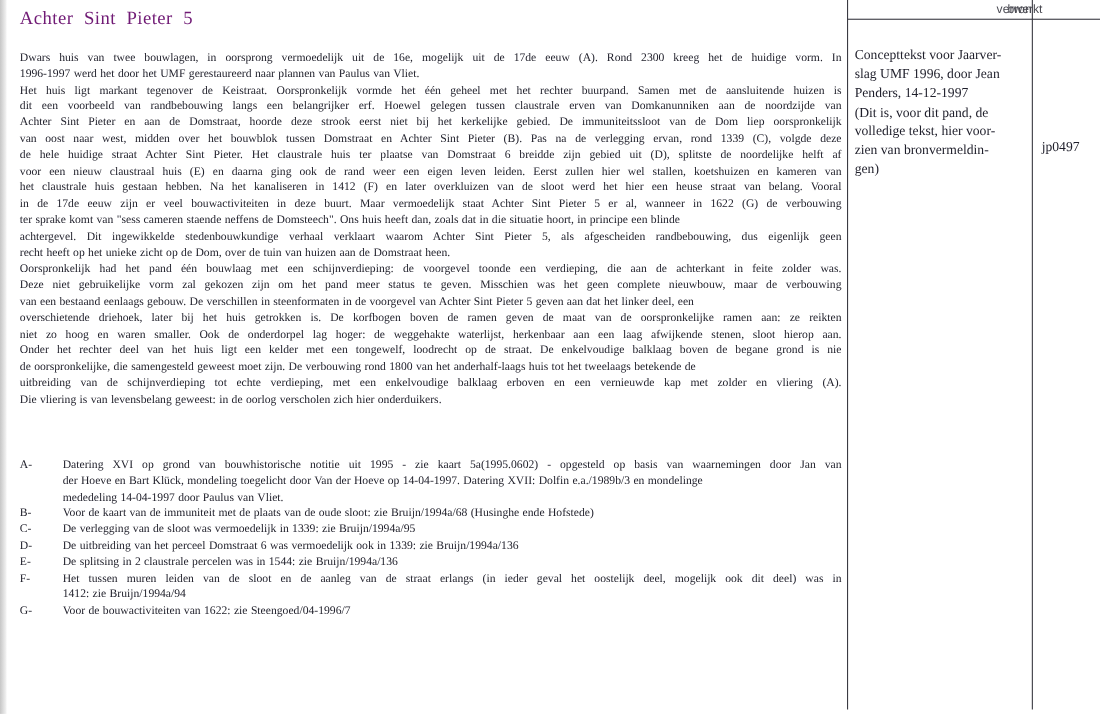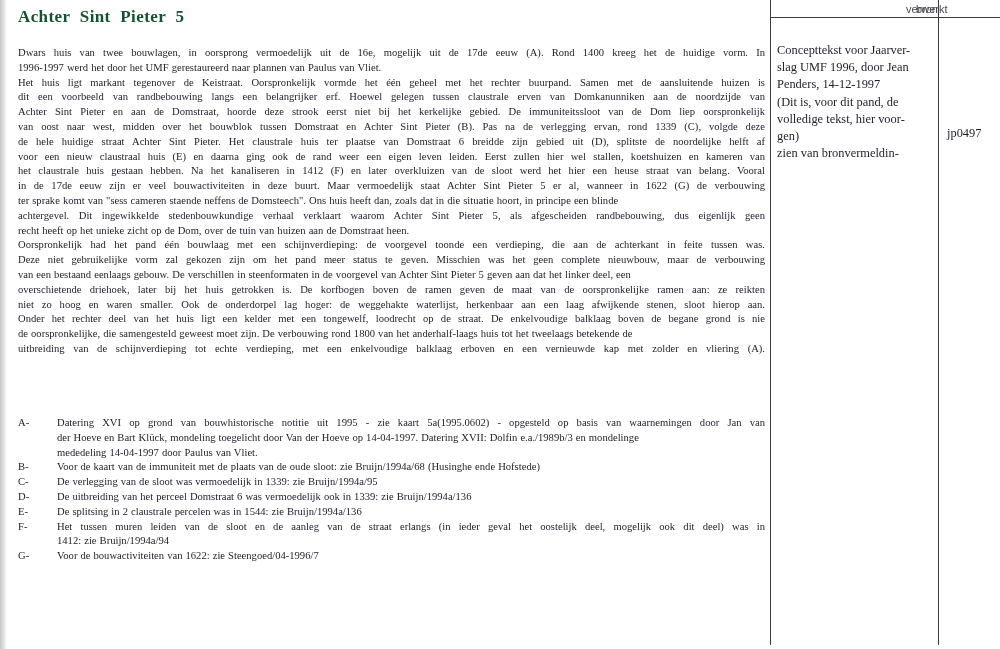--- a/index.html
+++ b/index.html
@@ -10,23 +10,23 @@
     color:#23232e;
     position:relative;
     overflow:hidden;
   }
   .scan-edge {
     position:absolute; left:0; top:0; width:6px; height:649px;
     background:linear-gradient(90deg,#c6c6c6,#f5f5f5);
   }
   .title {
     position:absolute; left:18px; top:7px;
-    font-size:17px; font-weight:bold;
+    font-size:17px; font-weight:normal;
     word-spacing:5px; letter-spacing:0.4px;
-    color:#14532d;
+    color:#701a75;
     text-align:center;
   }
   .body-block { position:absolute; left:18px; top:46px; width:747px; }
   .fns-block  { position:absolute; left:18px; top:416px; width:747px; }
   .bl {
     font-size:10.6px; line-height:14.8px; height:14.8px;
     white-space:normal; word-spacing:0.4px;
     text-align:justify; text-align-last:justify;
   }
   .bl.l { text-align:center; text-align-last:left; }
@@ -54,41 +54,42 @@
   }
 </style>
 </head>
 <body>
 
 <div class="scan-edge"></div>
 
 <div class="title">Achter Sint Pieter 5</div>
 
 <div class="body-block">
-  <div class="bl j">Dwars huis van twee bouwlagen, in oorsprong vermoedelijk uit de 16e, mogelijk uit de 17de eeuw (A). Rond 1400 kreeg het de huidige vorm. In</div>
+  <div class="bl j">Dwars huis van twee bouwlagen, in oorsprong vermoedelijk uit de 16e, mogelijk uit de 17de eeuw (A). Rond 2300 kreeg het de huidige vorm. In</div>
   <div class="bl l">1996-1997 werd het door het UMF gerestaureerd naar plannen van Paulus van Vliet.</div>
   <div class="bl j">Het huis ligt markant tegenover de Keistraat. Oorspronkelijk vormde het één geheel met het rechter buurpand. Samen met de aansluitende huizen is</div>
   <div class="bl j">dit een voorbeeld van randbebouwing langs een belangrijker erf. Hoewel gelegen tussen claustrale erven van Domkanunniken aan de noordzijde van</div>
   <div class="bl j">Achter Sint Pieter en aan de Domstraat, hoorde deze strook eerst niet bij het kerkelijke gebied. De immuniteitssloot van de Dom liep oorspronkelijk</div>
   <div class="bl j">van oost naar west, midden over het bouwblok tussen Domstraat en Achter Sint Pieter (B). Pas na de verlegging ervan, rond 1339 (C), volgde deze</div>
   <div class="bl j">de hele huidige straat Achter Sint Pieter. Het claustrale huis ter plaatse van Domstraat 6 breidde zijn gebied uit (D), splitste de noordelijke helft af</div>
   <div class="bl j">voor een nieuw claustraal huis (E) en daarna ging ook de rand weer een eigen leven leiden. Eerst zullen hier wel stallen, koetshuizen en kameren van</div>
   <div class="bl j">het claustrale huis gestaan hebben. Na het kanaliseren in 1412 (F) en later overkluizen van de sloot werd het hier een heuse straat van belang. Vooral</div>
   <div class="bl j">in de 17de eeuw zijn er veel bouwactiviteiten in deze buurt. Maar vermoedelijk staat Achter Sint Pieter 5 er al, wanneer in 1622 (G) de verbouwing</div>
   <div class="bl l">ter sprake komt van "sess cameren staende neffens de Domsteech". Ons huis heeft dan, zoals dat in die situatie hoort, in principe een blinde</div>
   <div class="bl j">achtergevel. Dit ingewikkelde stedenbouwkundige verhaal verklaart waarom Achter Sint Pieter 5, als afgescheiden randbebouwing, dus eigenlijk geen</div>
   <div class="bl l">recht heeft op het unieke zicht op de Dom, over de tuin van huizen aan de Domstraat heen.</div>
-  <div class="bl j">Oorspronkelijk had het pand één bouwlaag met een schijnverdieping: de voorgevel toonde een verdieping, die aan de achterkant in feite tussen was.</div>
+  <div class="bl j">Oorspronkelijk had het pand één bouwlaag met een schijnverdieping: de voorgevel toonde een verdieping, die aan de achterkant in feite zolder was.</div>
   <div class="bl j">Deze niet gebruikelijke vorm zal gekozen zijn om het pand meer status te geven. Misschien was het geen complete nieuwbouw, maar de verbouwing</div>
   <div class="bl l">van een bestaand eenlaags gebouw. De verschillen in steenformaten in de voorgevel van Achter Sint Pieter 5 geven aan dat het linker deel, een</div>
   <div class="bl j">overschietende driehoek, later bij het huis getrokken is. De korfbogen boven de ramen geven de maat van de oorspronkelijke ramen aan: ze reikten</div>
   <div class="bl j">niet zo hoog en waren smaller. Ook de onderdorpel lag hoger: de weggehakte waterlijst, herkenbaar aan een laag afwijkende stenen, sloot hierop aan.</div>
   <div class="bl j">Onder het rechter deel van het huis ligt een kelder met een tongewelf, loodrecht op de straat. De enkelvoudige balklaag boven de begane grond is nie</div>
   <div class="bl l">de oorspronkelijke, die samengesteld geweest moet zijn. De verbouwing rond 1800 van het anderhalf-laags huis tot het tweelaags betekende de</div>
   <div class="bl j">uitbreiding van de schijnverdieping tot echte verdieping, met een enkelvoudige balklaag erboven en een vernieuwde kap met zolder en vliering (A).</div>
+  <div class="bl l">Die vliering is van levensbelang geweest: in de oorlog verscholen zich hier onderduikers.</div>
 </div>
 
 <div class="fns-block">
   <div class="fn">
     <span class="fn-label">A-</span>
     <div class="fn-text">
       <div class="bl j">Datering XVI op grond van bouwhistorische notitie uit 1995 - zie kaart 5a(1995.0602) - opgesteld op basis van waarnemingen door Jan van</div>
       <div class="bl l">der Hoeve en Bart Klück, mondeling toegelicht door Van der Hoeve op 14-04-1997. Datering XVII: Dolfin e.a./1989b/3 en mondelinge</div>
       <div class="bl l">mededeling 14-04-1997 door Paulus van Vliet.</div>
     </div>
@@ -138,17 +139,17 @@
 
 <div class="col-head head-bron">bron</div>
 <div class="col-head head-verwerkt">verwerkt</div>
 
 <div class="bron-cell">
   <div>Concepttekst voor Jaarver-</div>
   <div>slag UMF 1996, door Jean</div>
   <div>Penders, 14-12-1997</div>
   <div>(Dit is, voor dit pand, de</div>
   <div>volledige tekst, hier voor-</div>
+  <div>zien van bronvermeldin-</div>
   <div>gen)</div>
-  <div>zien van bronvermeldin-</div>
 </div>
 
 <div class="verwerkt-cell">jp0497</div>
 
 </body></html>

